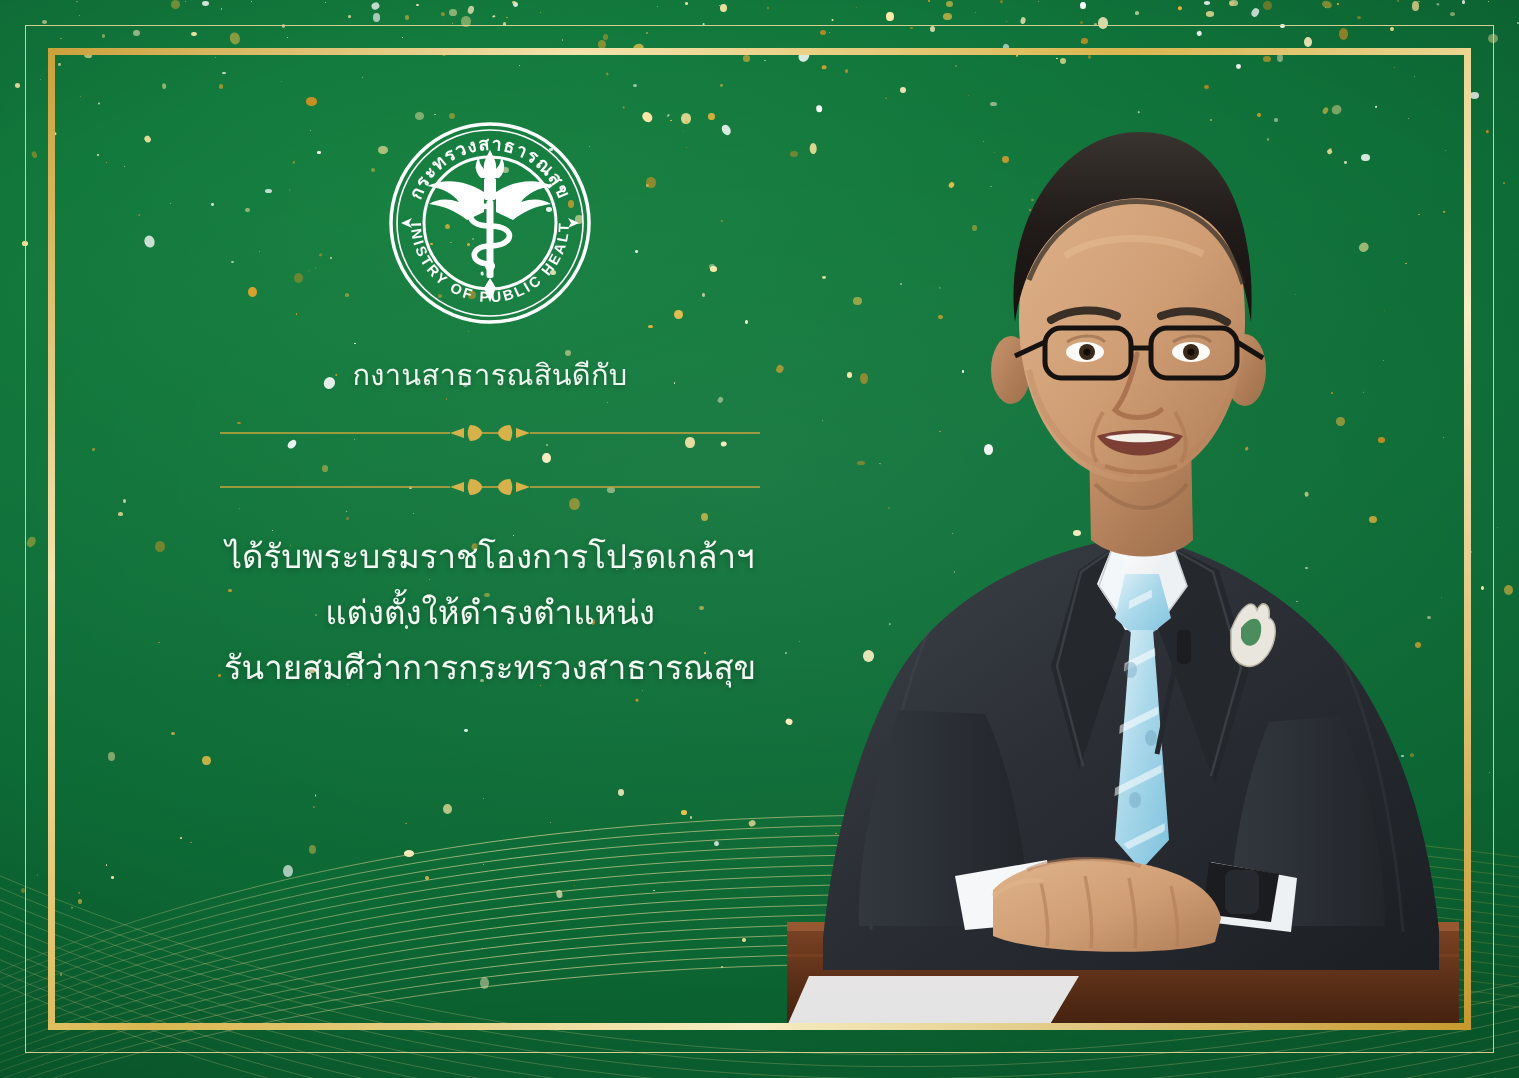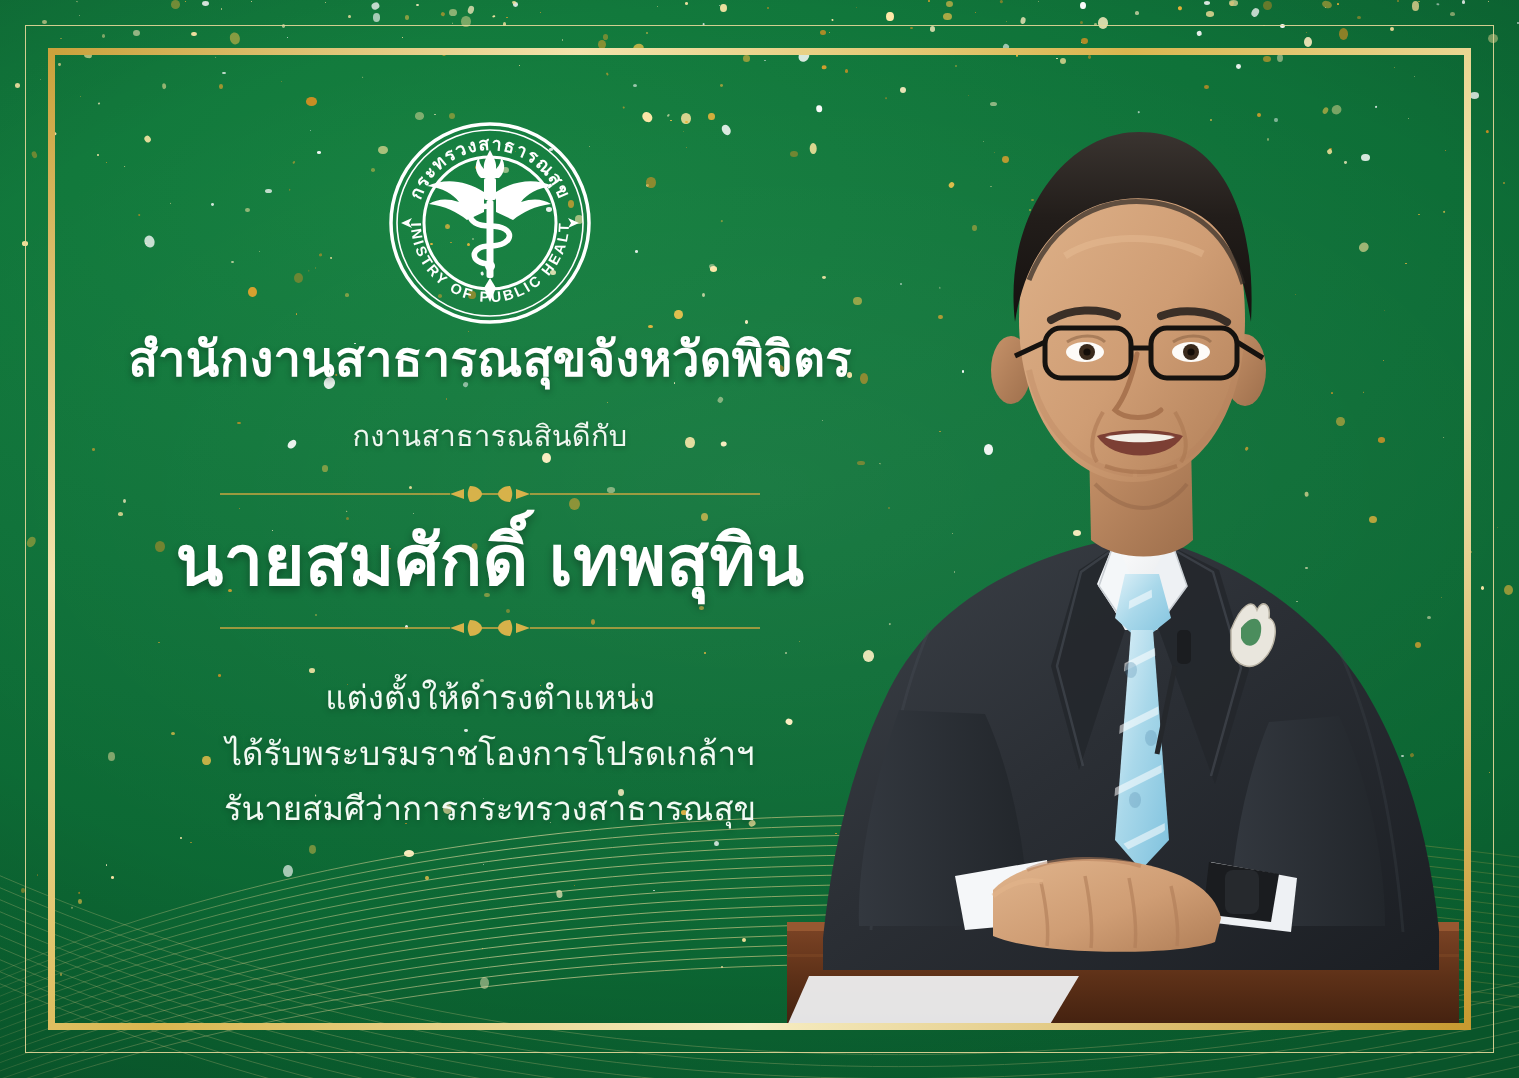--- a/index.html
+++ b/index.html
@@ -796,57 +796,55 @@
 
           <g fill="none" stroke="#ffffff" stroke-width="5.5" stroke-linecap="round">
             <path d="M103,86 C 78,86 76,106 103,106 C 130,106 128,126 103,126"></path>
             <path d="M103,126 C 82,126 82,144 103,144"></path>
           </g>
           <circle cx="103" cy="146" r="5"></circle>
         </g>
       </svg>
     </div>
 
-    <h1 class="org-title">สำนักงานสาธารณสุขจังหวัดพิจิตร</h1>
 
     <div class="congrats">กงานสาธารณสินดีกับ</div>
 
     <svg class="divider" viewBox="0 0 840 26" preserveAspectRatio="none">
       <g stroke="#c8a641" stroke-width="1.6" fill="none">
         <path d="M150,13 L380,13"></path>
           <path d="M460,13 L690,13"></path>
           <path d="M408,13 L432,13"></path>
       </g>
       <g fill="#d7b24a">
         <path d="M380,13 l14,-5 l0,10 z"></path>
         <path d="M460,13 l-14,-5 l0,10 z"></path>
         <path d="M400,5 c8,0 12,5 12,8 c0,3 -4,8 -12,8 c-3,-5 -3,-11 0,-16 z"></path>
         <path d="M440,5 c-8,0 -12,5 -12,8 c0,3 4,8 12,8 c3,-5 3,-11 0,-16 z"></path>
         <path d="M398,13 l7,-6 l7,6 l-7,6 z"></path>
         <path d="M428,13 l7,-6 l7,6 l-7,6 z"></path>
       </g>
     </svg>
 
-    <h2 class="person-name">นายสมศักดิ์ เทพสุทิน</h2>
 
     <svg class="divider bottom" viewBox="0 0 840 26" preserveAspectRatio="none">
       <g stroke="#c8a641" stroke-width="1.6" fill="none">
         <path d="M150,13 L380,13"></path>
           <path d="M460,13 L690,13"></path>
           <path d="M408,13 L432,13"></path>
       </g>
       <g fill="#d7b24a">
         <path d="M380,13 l14,-5 l0,10 z"></path>
         <path d="M460,13 l-14,-5 l0,10 z"></path>
         <path d="M400,5 c8,0 12,5 12,8 c0,3 -4,8 -12,8 c-3,-5 -3,-11 0,-16 z"></path>
         <path d="M440,5 c-8,0 -12,5 -12,8 c0,3 4,8 12,8 c3,-5 3,-11 0,-16 z"></path>
         <path d="M398,13 l7,-6 l7,6 l-7,6 z"></path>
         <path d="M428,13 l7,-6 l7,6 l-7,6 z"></path>
       </g>
     </svg>
 
     <div class="detail">
+      <p>ได้รับพระบรมราชโองการโปรดเกล้าฯ</p>
       <p>แต่งตั้งให้ดำรงตำแหน่ง</p>
-      <p>ได้รับพระบรมราชโองการโปรดเกล้าฯ</p>
       <p>รันายสมศีว่าการกระทรวงสาธารณสุข</p>
     </div>
   </div>
 </div>
 
 </body></html>

